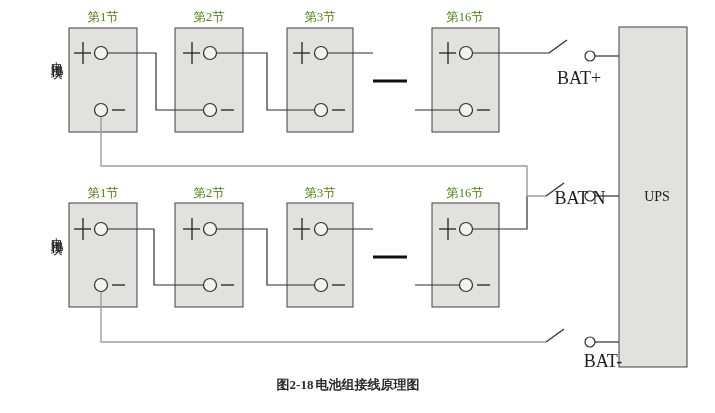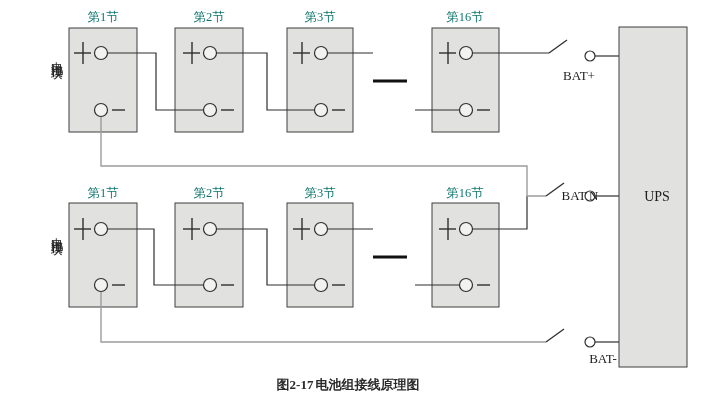--- a/index.html
+++ b/index.html
@@ -11,33 +11,33 @@
     font-family: "Liberation Serif", "DejaVu Serif", serif;
     color: #222222;
     overflow: hidden;
   }
   .stage svg { position: absolute; left: 0; top: 0; }
   .lbl {
     position: absolute;
     font-size: 12.5px;
     text-align: center;
     white-space: nowrap;
-    color: #0f766e;
+    color: #4d7c0f;
   }
   .vlbl {
     position: absolute;
     writing-mode: vertical-rl;
     text-orientation: upright;
     font-size: 12px;
     letter-spacing: 2px;
     color: #222222;
   }
   .batlbl {
     position: absolute;
-    font-size: 13px;
+    font-size: 18px;
     text-align: center;
     white-space: nowrap;
     color: #1d1d1d;
   }
   .ups {
     position: absolute;
     left: 619px; top: 27px; width: 76px; height: 340px;
     display: flex; align-items: center; justify-content: center;
     font-size: 14px; color: #1d1d1d;
   }
@@ -222,16 +222,16 @@
   <div class="vlbl" style="left:48px;top:52px;height:60px">电池模块</div>
   <div class="vlbl" style="left:48px;top:228px;height:60px">电池模块</div>
 
   <div class="batlbl" style="left:556px;top:68px;width:46px">BAT+</div>
   <div class="batlbl" style="left:554px;top:188px;width:52px">BAT N</div>
   <div class="batlbl" style="left:580px;top:351px;width:46px">BAT-</div>
 
   <div class="ups">UPS</div>
 
   <div class="caption">
-    <span class="cap-num">图2-17</span><span class="cap-title">电池组接线原理图</span>
+    <span class="cap-num">图2-18</span><span class="cap-title">电池组接线原理图</span>
   </div>
 
 </div>
 
 </body></html>

